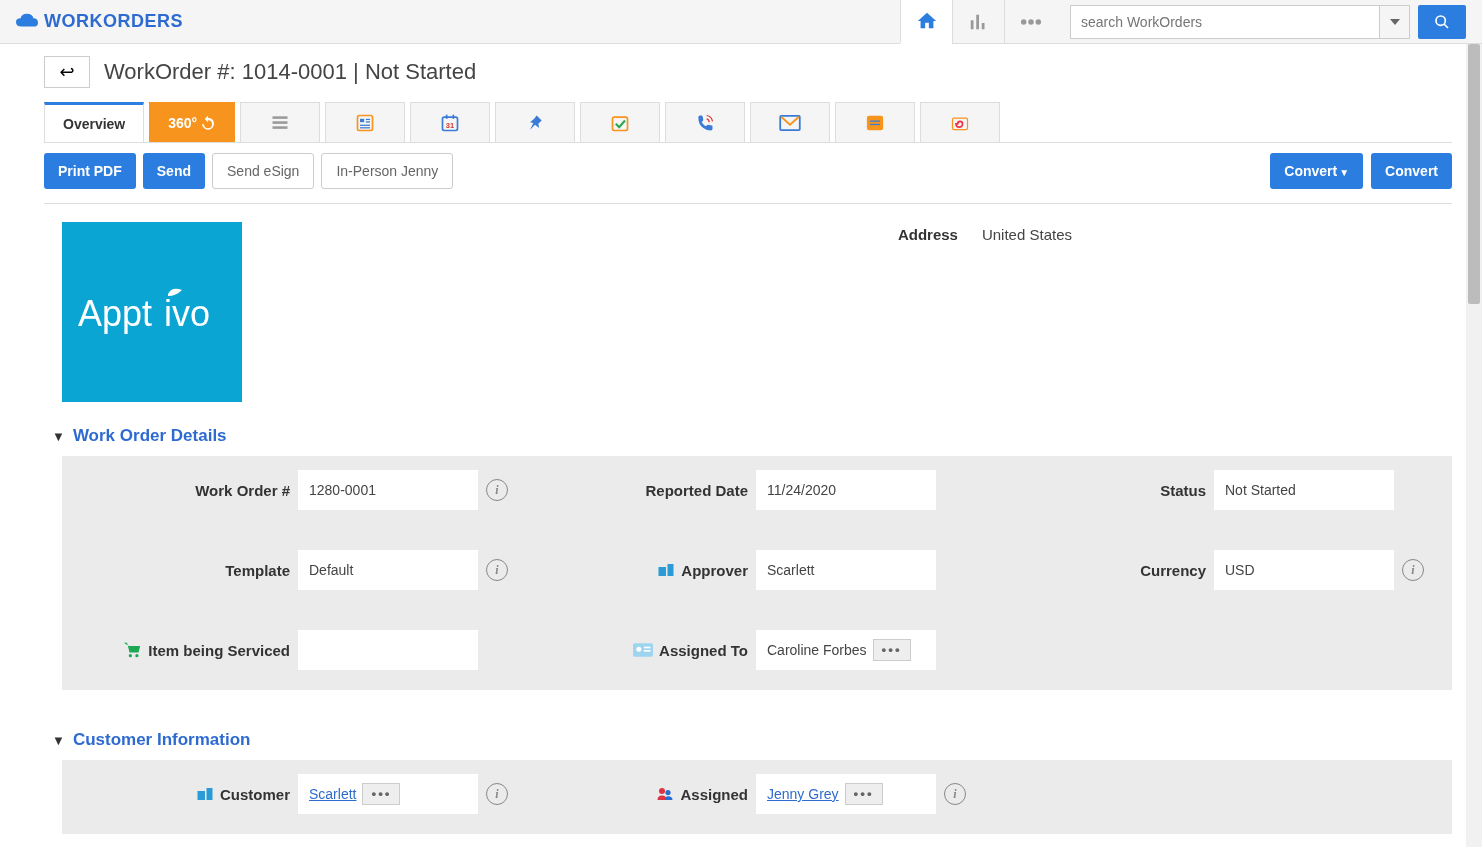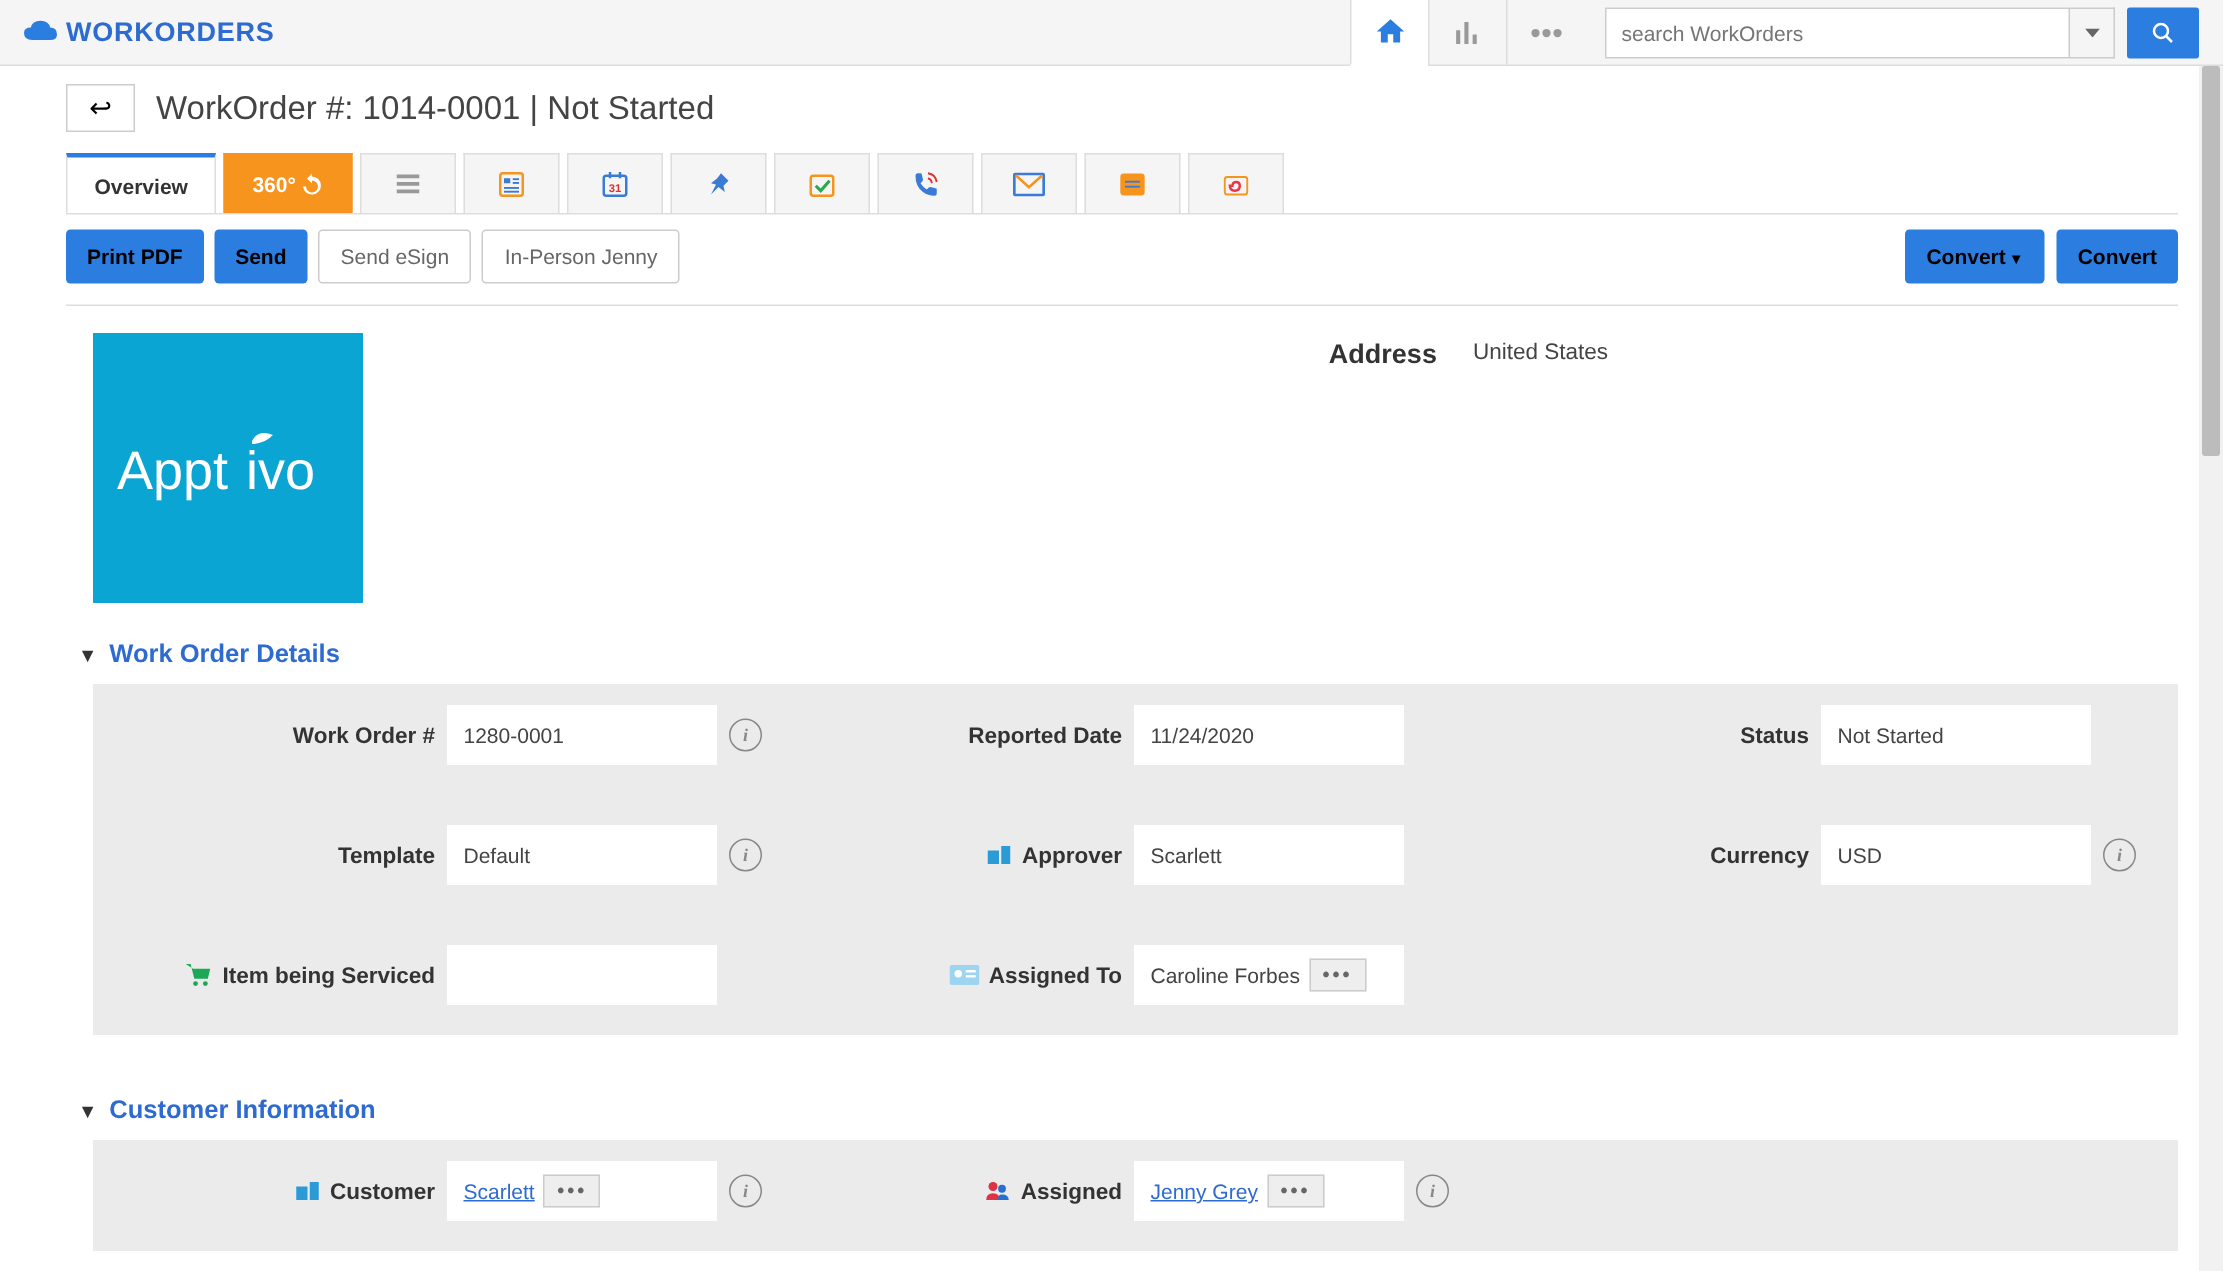--- a/index.html
+++ b/index.html
@@ -16,30 +16,30 @@
 .search-drop { width: 30px; height: 34px; border: 1px solid #ccc; border-left: none; display: flex; align-items: center; justify-content: center; cursor: pointer; }
 .search-btn { width: 48px; height: 34px; background: #2b7de0; border: none; margin-left: 8px; display: flex; align-items: center; justify-content: center; cursor: pointer; border-radius: 2px; }
 .content { padding: 12px 30px 30px 44px; position: relative; }
 .title-row { display: flex; align-items: center; gap: 14px; margin-bottom: 14px; }
 .back-btn { width: 46px; height: 32px; border: 1px solid #ccc; background: #fff; display: flex; align-items: center; justify-content: center; cursor: pointer; font-size: 18px; }
 .page-title { font-size: 22px; font-weight: 500; color: #444; }
 .tabs-row { display: flex; border-bottom: 1px solid #ddd; }
 .tab { height: 40px; padding: 0 18px; display: flex; align-items: center; justify-content: center; border: 1px solid #ddd; border-bottom: none; background: #f5f5f5; margin-right: 5px; cursor: pointer; font-size: 14px; color: #555; position: relative; }
 .tab.active { background: #fff; font-weight: bold; color: #333; border-top: 3px solid #2b7de0; }
 .tab.orange { background: #f7941e; color: #fff; font-weight: 600; border-color: #f7941e; }
-.tab.icon-only { width: 64px; padding: 0; }
+.tab.icon-only { width: 80px; padding: 0; }
 .actions-row { display: flex; align-items: center; gap: 7px; padding: 10px 0 14px 0; border-bottom: 1px solid #ddd; }
 .btn { height: 36px; padding: 0 14px; border: none; border-radius: 3px; font-size: 14px; font-weight: bold; cursor: pointer; }
-.btn-primary { background: #2b7de0; color: #000000; }
+.btn-primary { background: #2b7de0; color: #ffffff; }
 .btn-default { background: #fff; border: 1px solid #ccc; color: #666; font-weight: normal; }
 .actions-right { margin-left: auto; display: flex; gap: 8px; }
 .logo-address-row { display: flex; padding: 18px 0 10px 18px; }
 .company-logo { width: 180px; height: 180px; background: #0aa5d2; display: flex; align-items: center; justify-content: center; color: #fff; font-size: 32px; font-family: Helvetica; text-decoration: underline; }
 .address-block { margin-left: auto; display: flex; gap: 24px; padding-right: 380px; padding-top: 4px; }
-.address-label { font-weight: bold; font-size: 18px; color: #333; }
+.address-label { font-weight: bold; font-size: 15px; color: #333; }
 .address-value { font-size: 15px; color: #444; }
 .section-header { display: flex; align-items: center; gap: 8px; padding: 14px 0 10px 8px; cursor: pointer; }
 .section-chevron { font-size: 13px; }
 .section-title { color: #2e6bd0; font-weight: bold; font-size: 17px; }
 .details-panel { background: #ebebeb; padding: 14px 28px 20px 28px; margin-left: 18px; }
 .detail-grid { display: grid; grid-template-columns: 1fr 1fr 1fr; column-gap: 30px; row-gap: 14px; gap: 40px; }
 .field-row { display: flex; align-items: center; gap: 8px; }
 .field-label { width: 200px; text-align: right; font-weight: bold; font-size: 15px; color: #333; display: flex; align-items: center; justify-content: flex-end; gap: 6px; }
 .field-input { flex: 1; height: 40px; background: #fff; border: 1px solid #fff; padding: 0 10px; font-size: 14px; color: #444; display: flex; align-items: center; }
 .info-icon { width: 22px; height: 22px; border: 1.5px solid #888; border-radius: 50%; display: flex; align-items: center; justify-content: center; font-size: 12px; color: #888; font-weight: bold; font-style: italic; font-family: serif; cursor: pointer; }

